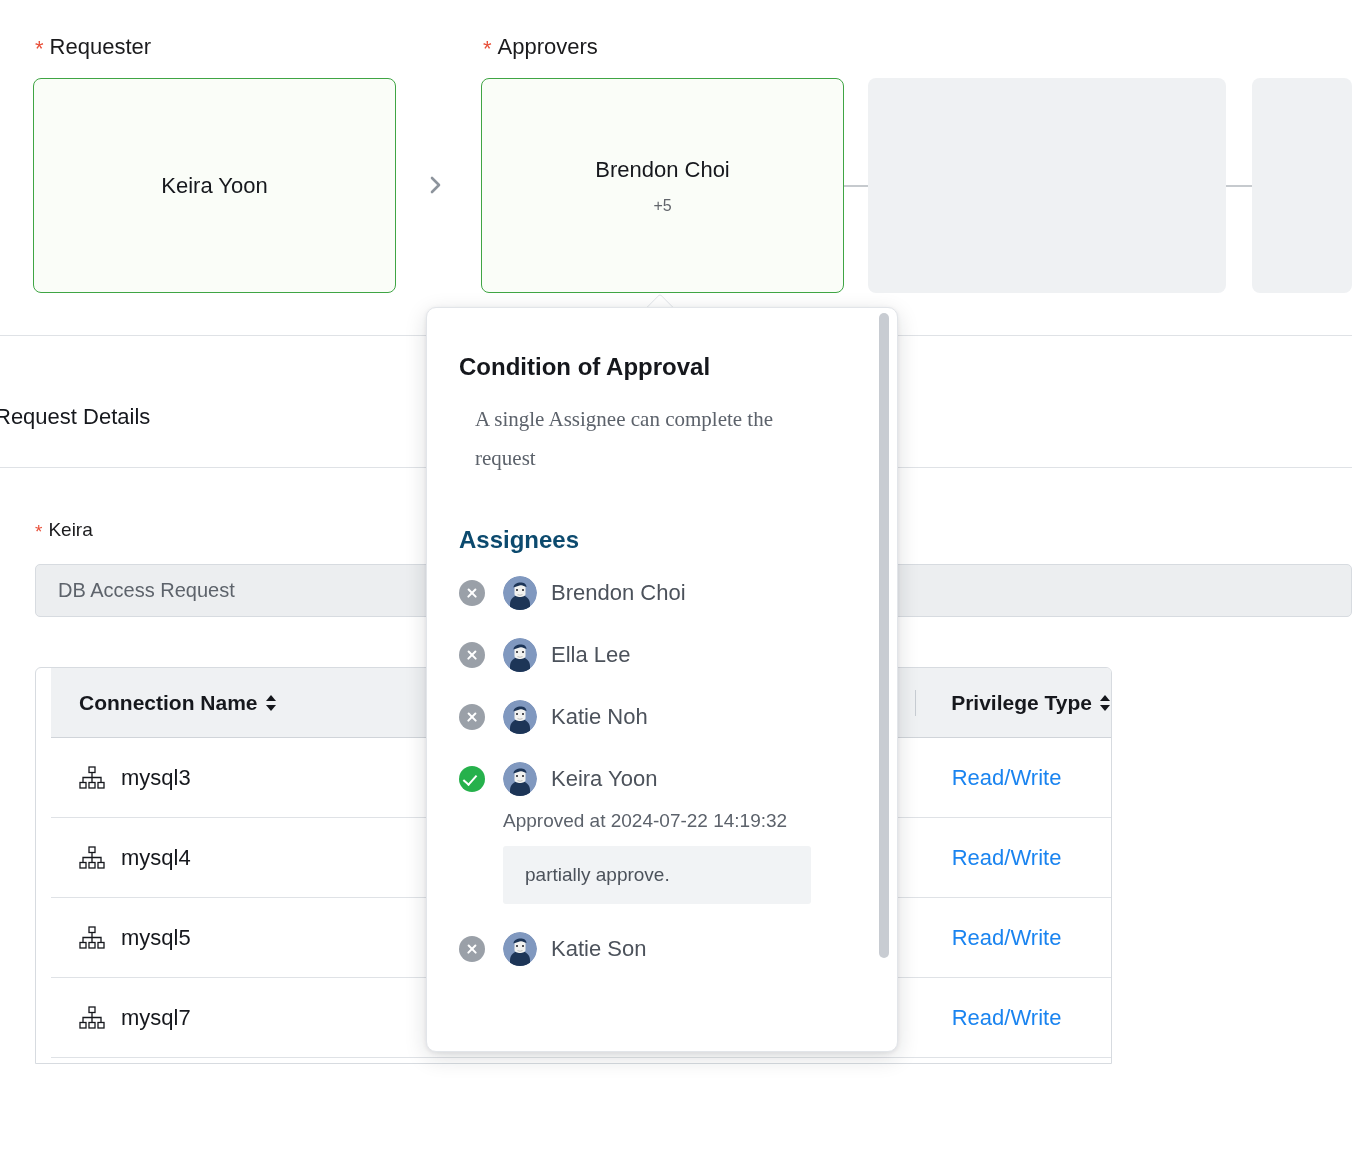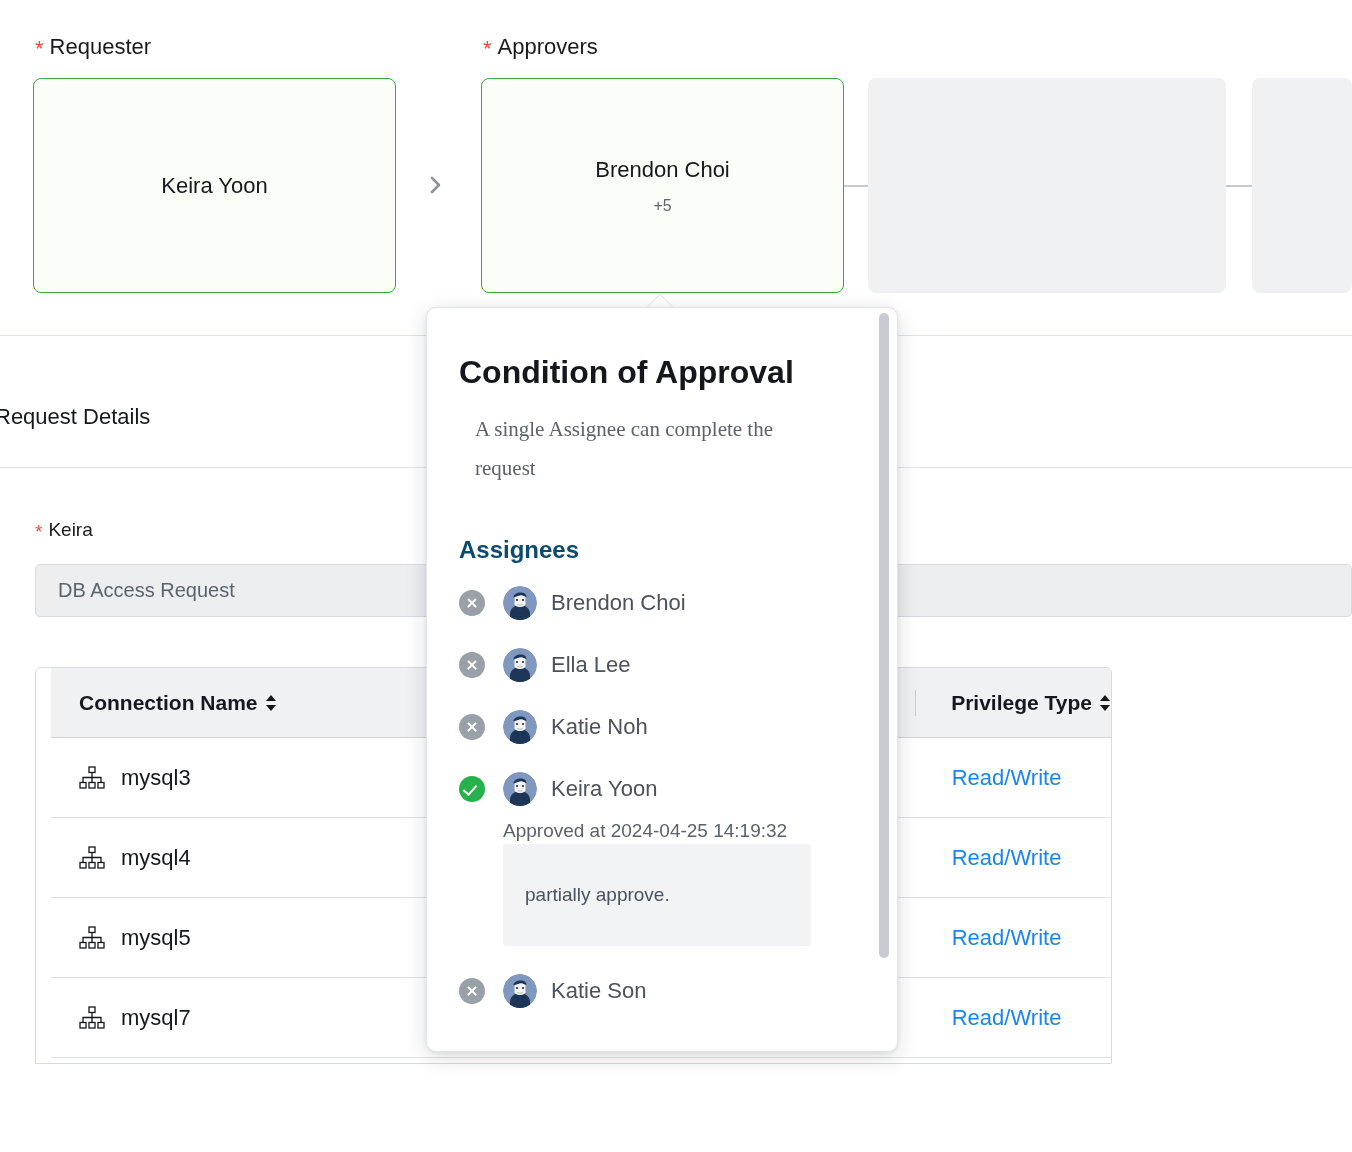--- a/index.html
+++ b/index.html
@@ -224,21 +224,21 @@
     transform: rotate(45deg);
     border-radius: 3px 0 0 0;
   }
   .pop-body {
     position: absolute;
     left: 0; top: 0; right: 0; bottom: 0;
     padding: 44px 34px 0 32px;
     box-sizing: border-box;
   }
   .pop-h1 {
-    font-size: 32px;
+    font-size: 24px;
     font-weight: bold;
     color: #15171c;
     margin: 0 0 18px 0;
     line-height: 1.25;
   }
   .pop-desc {
     font-size: 21px;
     color: #5c626b;
     line-height: 1.85;
     margin: 16px;
@@ -306,25 +306,25 @@
     white-space: nowrap;
   }
   .approved-at {
     font-size: 19px;
     color: #5c626b;
     margin-top: 14px;
     margin-left: 44px;
     white-space: nowrap;
   }
   .comment {
-    margin-top: 2px;
+    margin-top: 14px;
     margin-left: 44px;
     background: #f1f3f5;
     border-radius: 3px;
-    padding: 40px 22px;
+    padding: 18px 22px;
     font-size: 19px;
     color: #4c525b;
     width: 308px;
     box-sizing: border-box;
   }
   .pop-scroll {
     position: absolute;
     width: 10px;
     border-radius: 6px;
     background: #c8ccd2;
@@ -522,21 +522,21 @@
                   <circle cx="17" cy="17" r="17" fill="#8098bf"></circle>
                   <path d="M17 19 c-6 0 -10 4 -10 9 v6 h20 v-6 c0 -5 -4 -9 -10 -9 z" fill="#1d3557"></path>
                   <path d="M11.5 11 c0 -5 11 -5 11 0 l0 7 c0 4 -11 4 -11 0 z" fill="#f2f2f0"></path>
                   <path d="M10.5 11.5 c0 -6 13 -7 13 -0.5 c -3 -1 -4 -2.5 -7 -1.5 c -2 0.7 -4 1.4 -6 2 z" fill="#1d3557"></path>
                   <circle cx="14" cy="14" r="1.1" fill="#2b2b33"></circle>
                   <circle cx="20" cy="14" r="1.1" fill="#2b2b33"></circle>
                   <path d="M14.5 18.5 q2.5 1.6 5 0" fill="none" stroke="#b9b9b5" stroke-width="0.9"></path>
                 </svg></div>
               <div class="assignee-name">Keira Yoon</div>
             </div>
-            <div class="approved-at">Approved at 2024-04-25 14:19:32</div>
+            <div class="approved-at">Approved at 2024-07-22 14:19:32</div>
             <div class="comment">partially approve.</div>
           </div>
           <div class="assignee">
             <div class="assignee-row">
               <div class="status-ico pending"></div>
               <div class="avatar"><svg viewBox="0 0 34 34" width="34" height="34">
                   <circle cx="17" cy="17" r="17" fill="#8098bf"></circle>
                   <path d="M17 19 c-6 0 -10 4 -10 9 v6 h20 v-6 c0 -5 -4 -9 -10 -9 z" fill="#1d3557"></path>
                   <path d="M11.5 11 c0 -5 11 -5 11 0 l0 7 c0 4 -11 4 -11 0 z" fill="#f2f2f0"></path>
                   <path d="M10.5 11.5 c0 -6 13 -7 13 -0.5 c -3 -1 -4 -2.5 -7 -1.5 c -2 0.7 -4 1.4 -6 2 z" fill="#1d3557"></path>

